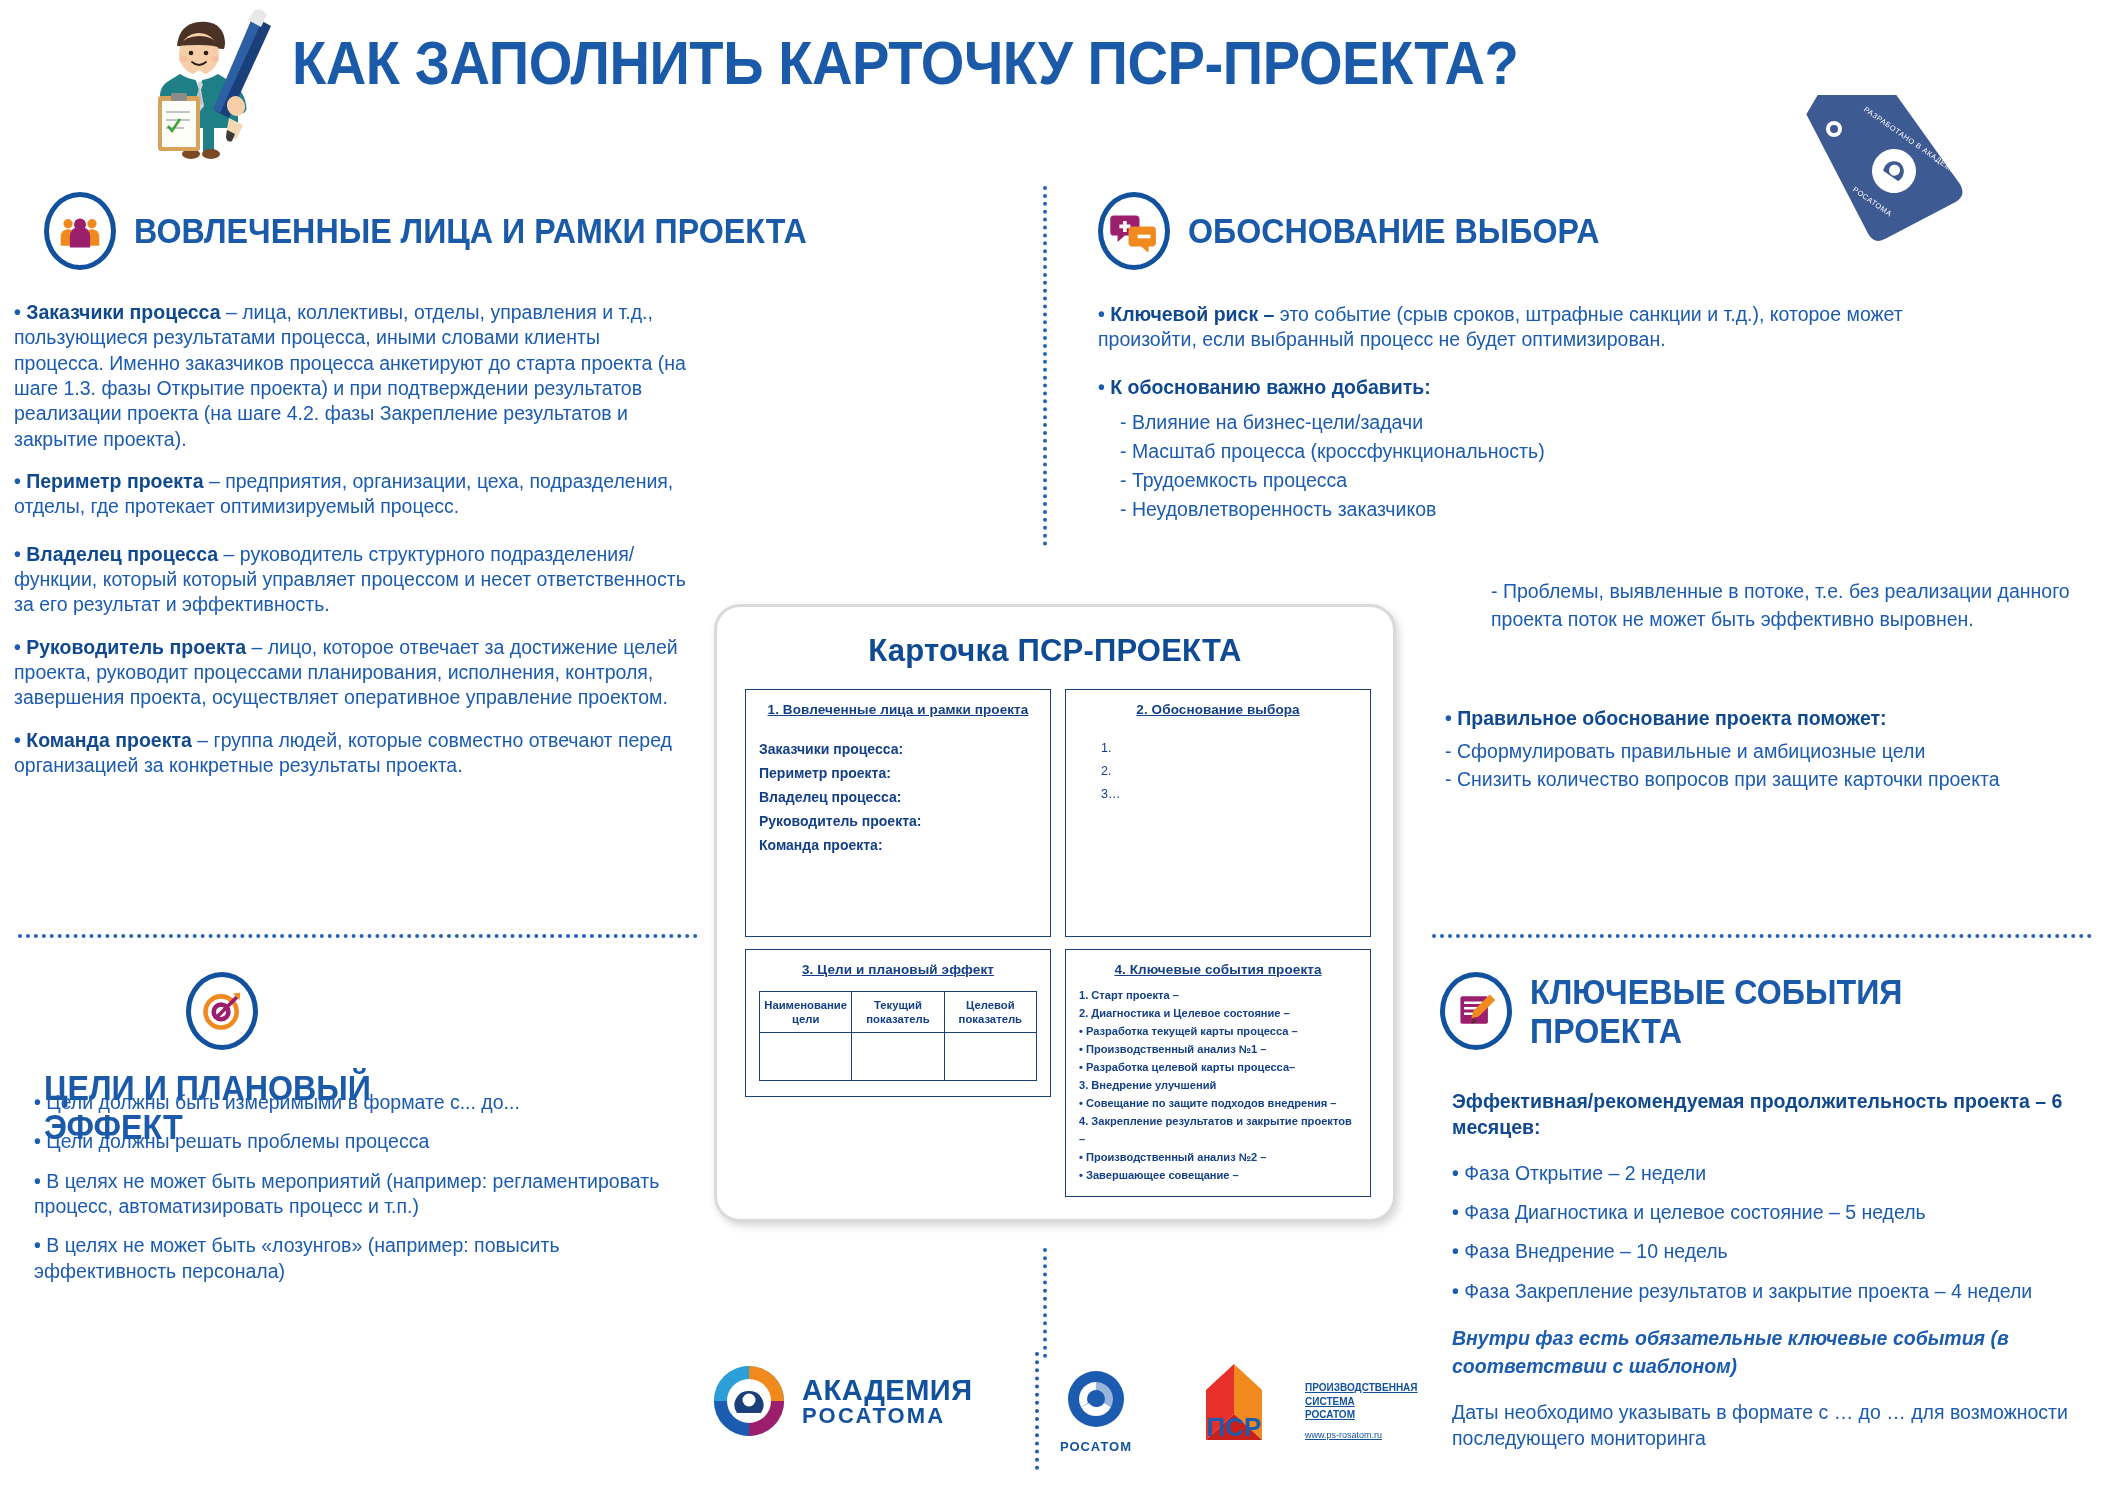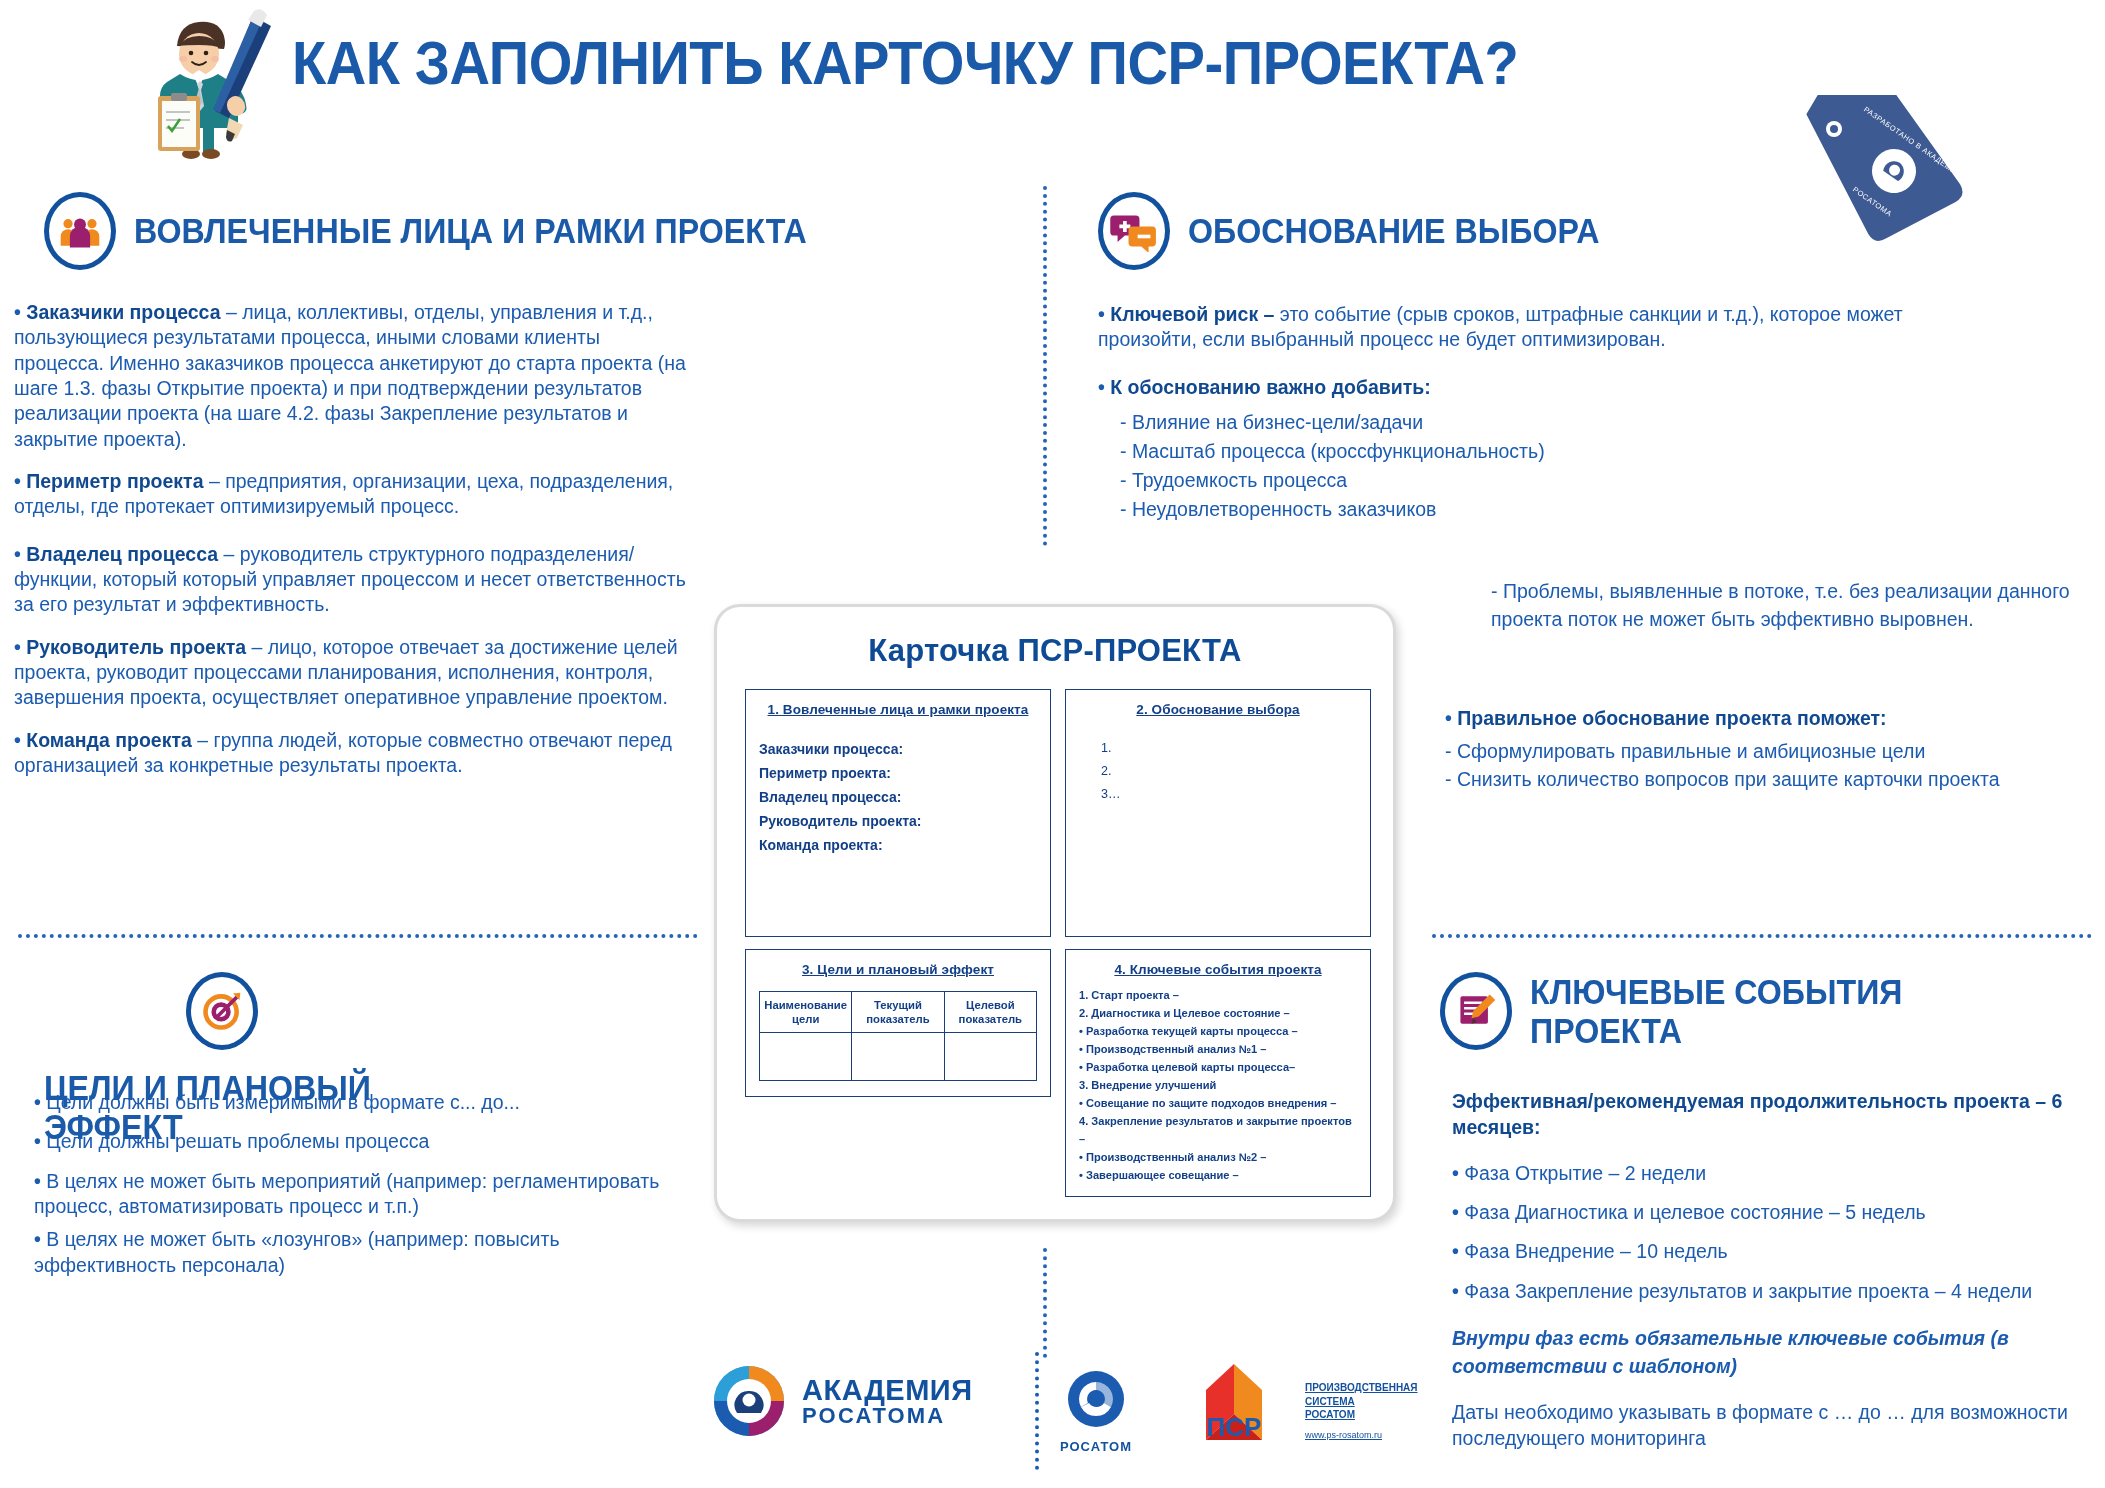--- a/index.html
+++ b/index.html
@@ -233,21 +233,21 @@
         <path d="M37 5 l8 -1 l-1 8 z" fill="#f08a1e"></path>
       </svg>
     </div>
     <div class="sec-title">ЦЕЛИ И ПЛАНОВЫЙ
 ЭФФЕКТ</div>
   </div>
 
   <div class="txt" style="left:34px; top:1090px; width:660px;">
     <div class="p" style="margin-bottom:14px;"><span class="bul">• </span><span>Цели должны быть измеримыми в формате с...  до...</span></div>
     <div class="p" style="margin-bottom:14px;"><span class="bul">• </span><span>Цели должны решать проблемы процесса</span></div>
-    <div class="p" style="margin-bottom:8px;"><span class="bul">• </span><span>В целях не может быть мероприятий (например: регламентировать процесс, автоматизировать процесс и т.п.)</span></div>
+    <div class="p" style="margin-bottom:14px;"><span class="bul">• </span><span>В целях не может быть мероприятий (например: регламентировать процесс, автоматизировать процесс и т.п.)</span></div>
     <div class="p"><span class="bul">• </span><span>В целях не может быть «лозунгов» (например: повысить эффективность персонала)</span></div>
   </div>
 
   <div class="sec-head" style="left:1440px; top:972px;">
     <div class="sec-icon">
       <svg viewBox="0 0 50 48" width="46" height="44">
         <rect x="8" y="8" width="30" height="30" rx="2" fill="#9c1f6e"></rect>
         <path d="M12 15 h20 M12 21 h20 M12 27 h14" stroke="#ffffff" stroke-width="2.6"></path>
         <path d="M40 6 l6 6 l-18 18 l-8 2 l2 -8 z" fill="#f08a1e"></path>
         <path d="M22 32 l-2 6 l6 -2z" fill="#4a3326"></path>

